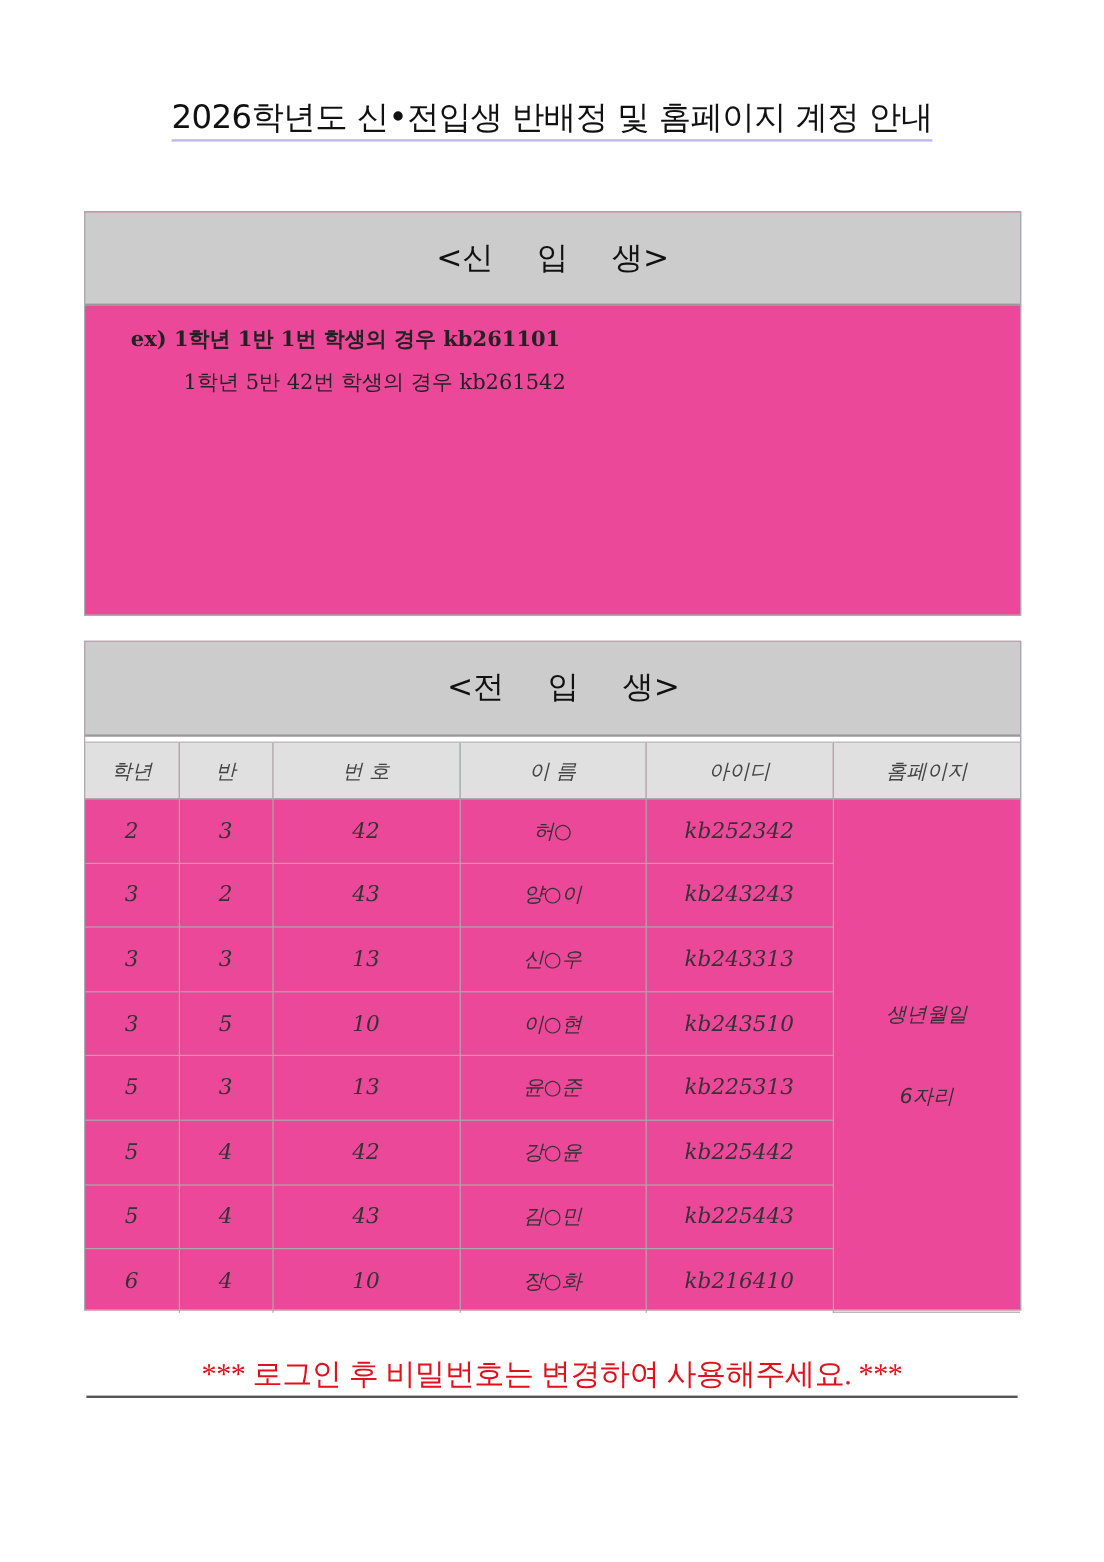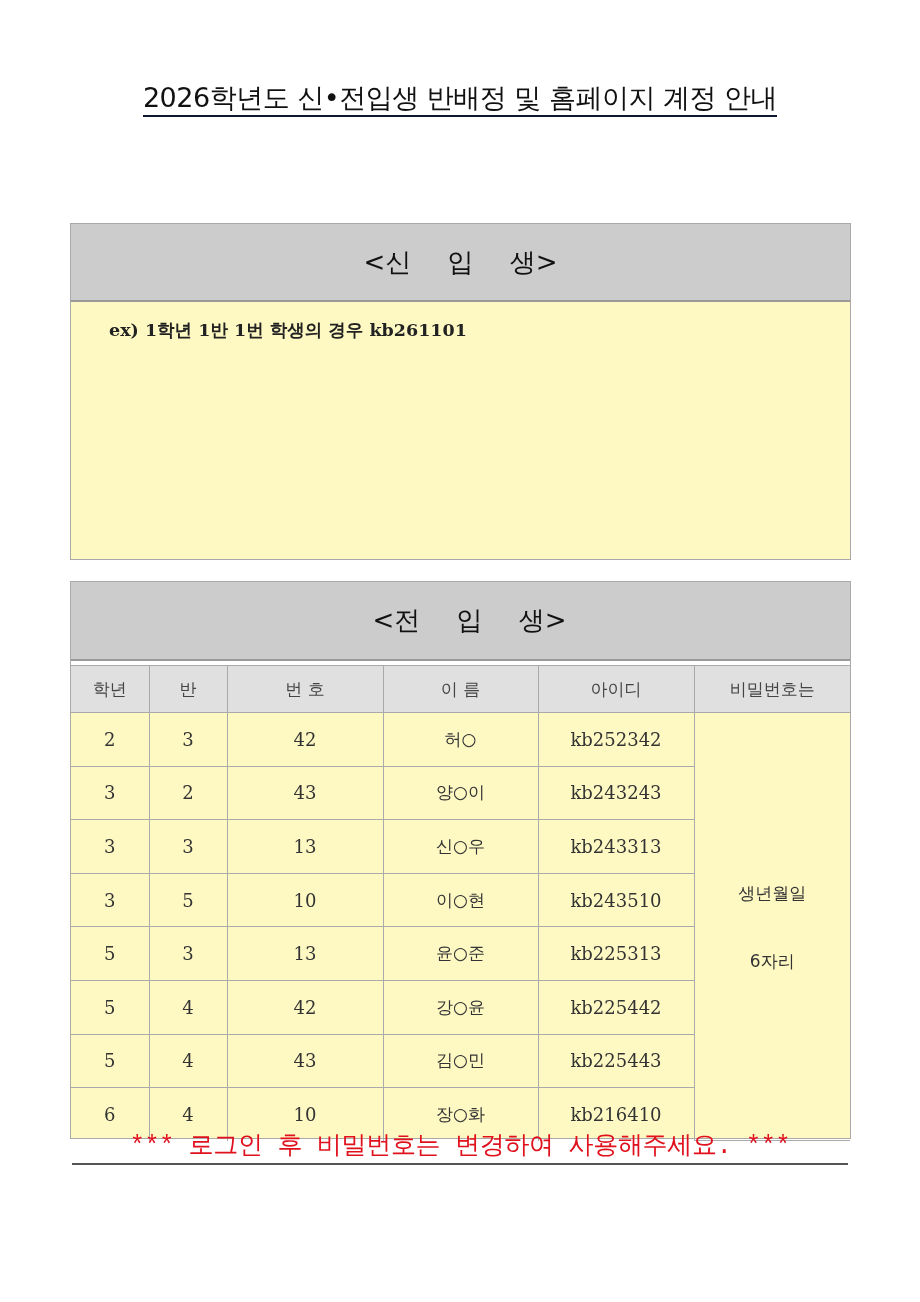--- a/index.html
+++ b/index.html
@@ -6,25 +6,25 @@
     body {
       width: 920px; height: 1302px; background: #ffffff; position: relative; overflow: hidden;
       font-family: "DejaVu Serif", "Liberation Serif", serif; color: #222;
     }
     .doc-title {
       position: absolute; left: 0; width: 920px; top: 80px; text-align: center;
       font-family: "DejaVu Sans", "Liberation Sans", sans-serif;
       font-size: 27px; letter-spacing: -0.5px; color: #111;
     }
     .doc-title span {
-      border-bottom: 2px solid #0f172a; padding-bottom: 2px;
+      border-bottom: 2px solid #c4b5fd; padding-bottom: 2px;
     }
     .box {
       position: absolute; left: 70px; width: 779px;
-      border: 1px solid #aaa; background: #fef9c3; margin-top: 47px;
+      border: 1px solid #aaa; background: #ec4899;
     }
     .box-header {
       background: #cccccc; text-align: center;
       font-family: "DejaVu Sans", "Liberation Sans", sans-serif;
       font-size: 26px; color: #111; border-bottom: 2px solid #999;
       word-spacing: 28px;
     }
     #box1 { top: 176px; height: 335px; }
     #box1 .box-header { height: 76px; line-height: 76px; }
     .notice-body { padding: 10px 0 0 8px; font-size: 17.5px; line-height: 36px; color: #222; }
@@ -32,20 +32,21 @@
     .notice-body .ind1 { padding-left: 30px; font-weight: bold; }
     .notice-body .ind2 { padding-left: 74px; }
     .notice-body .gap { height: 28px; }
 
     #box2 { top: 534px; height: 556px; }
     #box2 .box-header { height: 77px; line-height: 77px; padding-left: 18px; }
     .header-gap { height: 4px; background: #fff; border-bottom: 1px solid #aaa; }
     table.roster {
       border-collapse: collapse; width: 779px; table-layout: fixed;
       font-size: 18px;
+      font-style: italic;
     }
     table.roster th {
       background: #e0e0e0; height: 44px; font-weight: normal;
       font-family: "DejaVu Sans", "Liberation Sans", sans-serif;
       font-size: 17px; color: #444; border: 1px solid #aaa; border-top: none;
     }
     table.roster td {
       height: 52.6px; text-align: center; border: 1px solid #aaa; color: #333;
       font-family: "DejaVu Serif", "Liberation Serif", serif; padding: 0;
     }
@@ -53,36 +54,37 @@
     table.roster td.pw {
       font-family: "DejaVu Sans", "Liberation Sans", sans-serif; font-size: 17px; color: #333;
       line-height: 68px; vertical-align: middle;
     }
     table.roster tr > *:first-child { border-left: none; }
     table.roster tr > *:last-child { border-right: none; }
     table.roster tr:last-child td { border-bottom: none; }
 
     .footer-warning {
       position: absolute; left: 72px; width: 776px; top: 1128px; text-align: center;
-      font-family: Liberation Mono, monospace;
+      font-family: Liberation Serif, serif;
       font-size: 25px; color: #e0101c; letter-spacing: -0.3px;
       border-bottom: 2px solid #555; padding-bottom: 2px; white-space: nowrap;
     }
   </style>
 </head>
 <body>
 
 <div class="doc-title">
   <span>2026학년도 신•전입생 반배정 및 홈페이지 계정 안내</span>
 </div>
 
 <div class="box" id="box1">
   <div class="box-header">&lt;신 입 생&gt;</div>
   <div class="notice-body">
     <div class="line ind1">ex) 1학년 1반 1번 학생의 경우 kb261101</div>
+    <div class="line ind2">1학년 5반 42번 학생의 경우 kb261542</div>
     <div class="gap"></div>
   </div>
 </div>
 
 <div class="box" id="box2">
   <div class="box-header">&lt;전 입 생&gt;</div>
   <div class="header-gap"></div>
   <table class="roster">
     <colgroup>
       <col style="width:78px">
@@ -92,21 +94,21 @@
         <col style="width:156px">
         <col style="width:156px">
     </colgroup>
     <thead>
       <tr>
         <th>학년</th>
         <th>반</th>
         <th>번 호</th>
         <th>이 름</th>
         <th>아이디</th>
-        <th>비밀번호는</th>
+        <th>홈페이지</th>
       </tr>
     </thead>
     <tbody>
       <tr>
         <td>2</td>
         <td>3</td>
         <td>42</td>
         <td class="name">허○</td>
         <td>kb252342</td>
         <td class="pw" rowspan="8">

